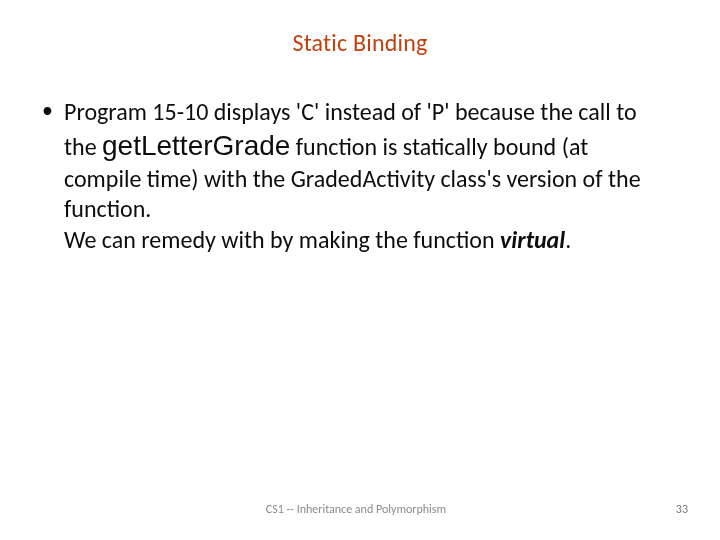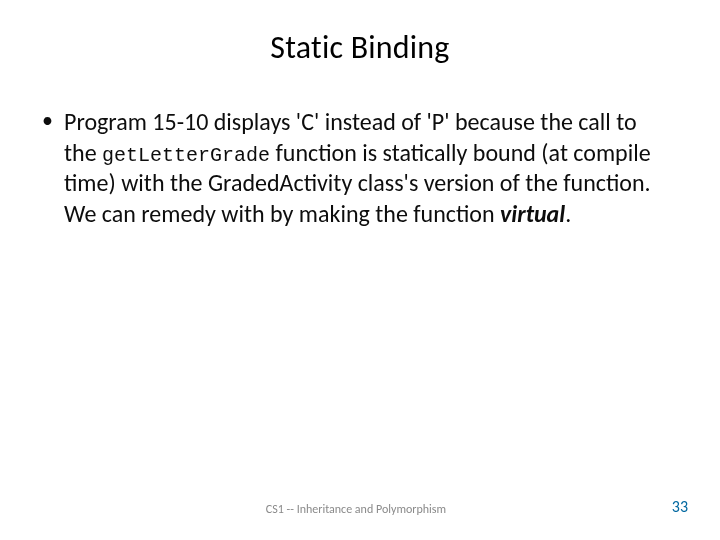--- a/index.html
+++ b/index.html
@@ -11,23 +11,23 @@
     position: relative;
   }
   .slide {
     width: 720px;
     height: 540px;
     padding: 28px 40px 0 40px;
     position: relative;
   }
   .title {
     text-align: center;
-    font-size: 32px;
+    font-size: 24px;
     font-weight: 400;
-    color: #000000;
+    color: #c2410c;
     margin-bottom: 40px;
     letter-spacing: 0.2px;
   }
   .body {
     padding-left: 24px;
     padding-right: 10px;
   }
   .bullet {
     position: relative;
     font-size: 24px;
@@ -35,39 +35,39 @@
     color: #0d0d0d;
   }
   .bullet::before {
     content: "•";
     position: absolute;
     left: -22px;
     top: 0;
     font-size: 22px;
   }
   .mono {
-    font-family: Liberation Mono, monospace;
-    font-size: 20px;
+    font-family: Liberation Sans, sans-serif;
+    font-size: 28px;
   }
   .italic { font-style: italic; font-weight: bold; }
   .footer {
     position: absolute;
     bottom: 24px;
     left: 0;
     width: 712px;
     text-align: center;
     font-size: 12px;
     color: #8a8a8a;
   }
   .pagenum {
     position: absolute;
     bottom: 24px;
     right: 32px;
-    font-size: 16px;
-    color: #0369a1;
+    font-size: 12px;
+    color: #737373;
     margin-top: 7px;
   }
 </style>
 </head>
 <body>
 
 <div class="slide">
   <h1 class="title">Static Binding</h1>
 
   <div class="body">

